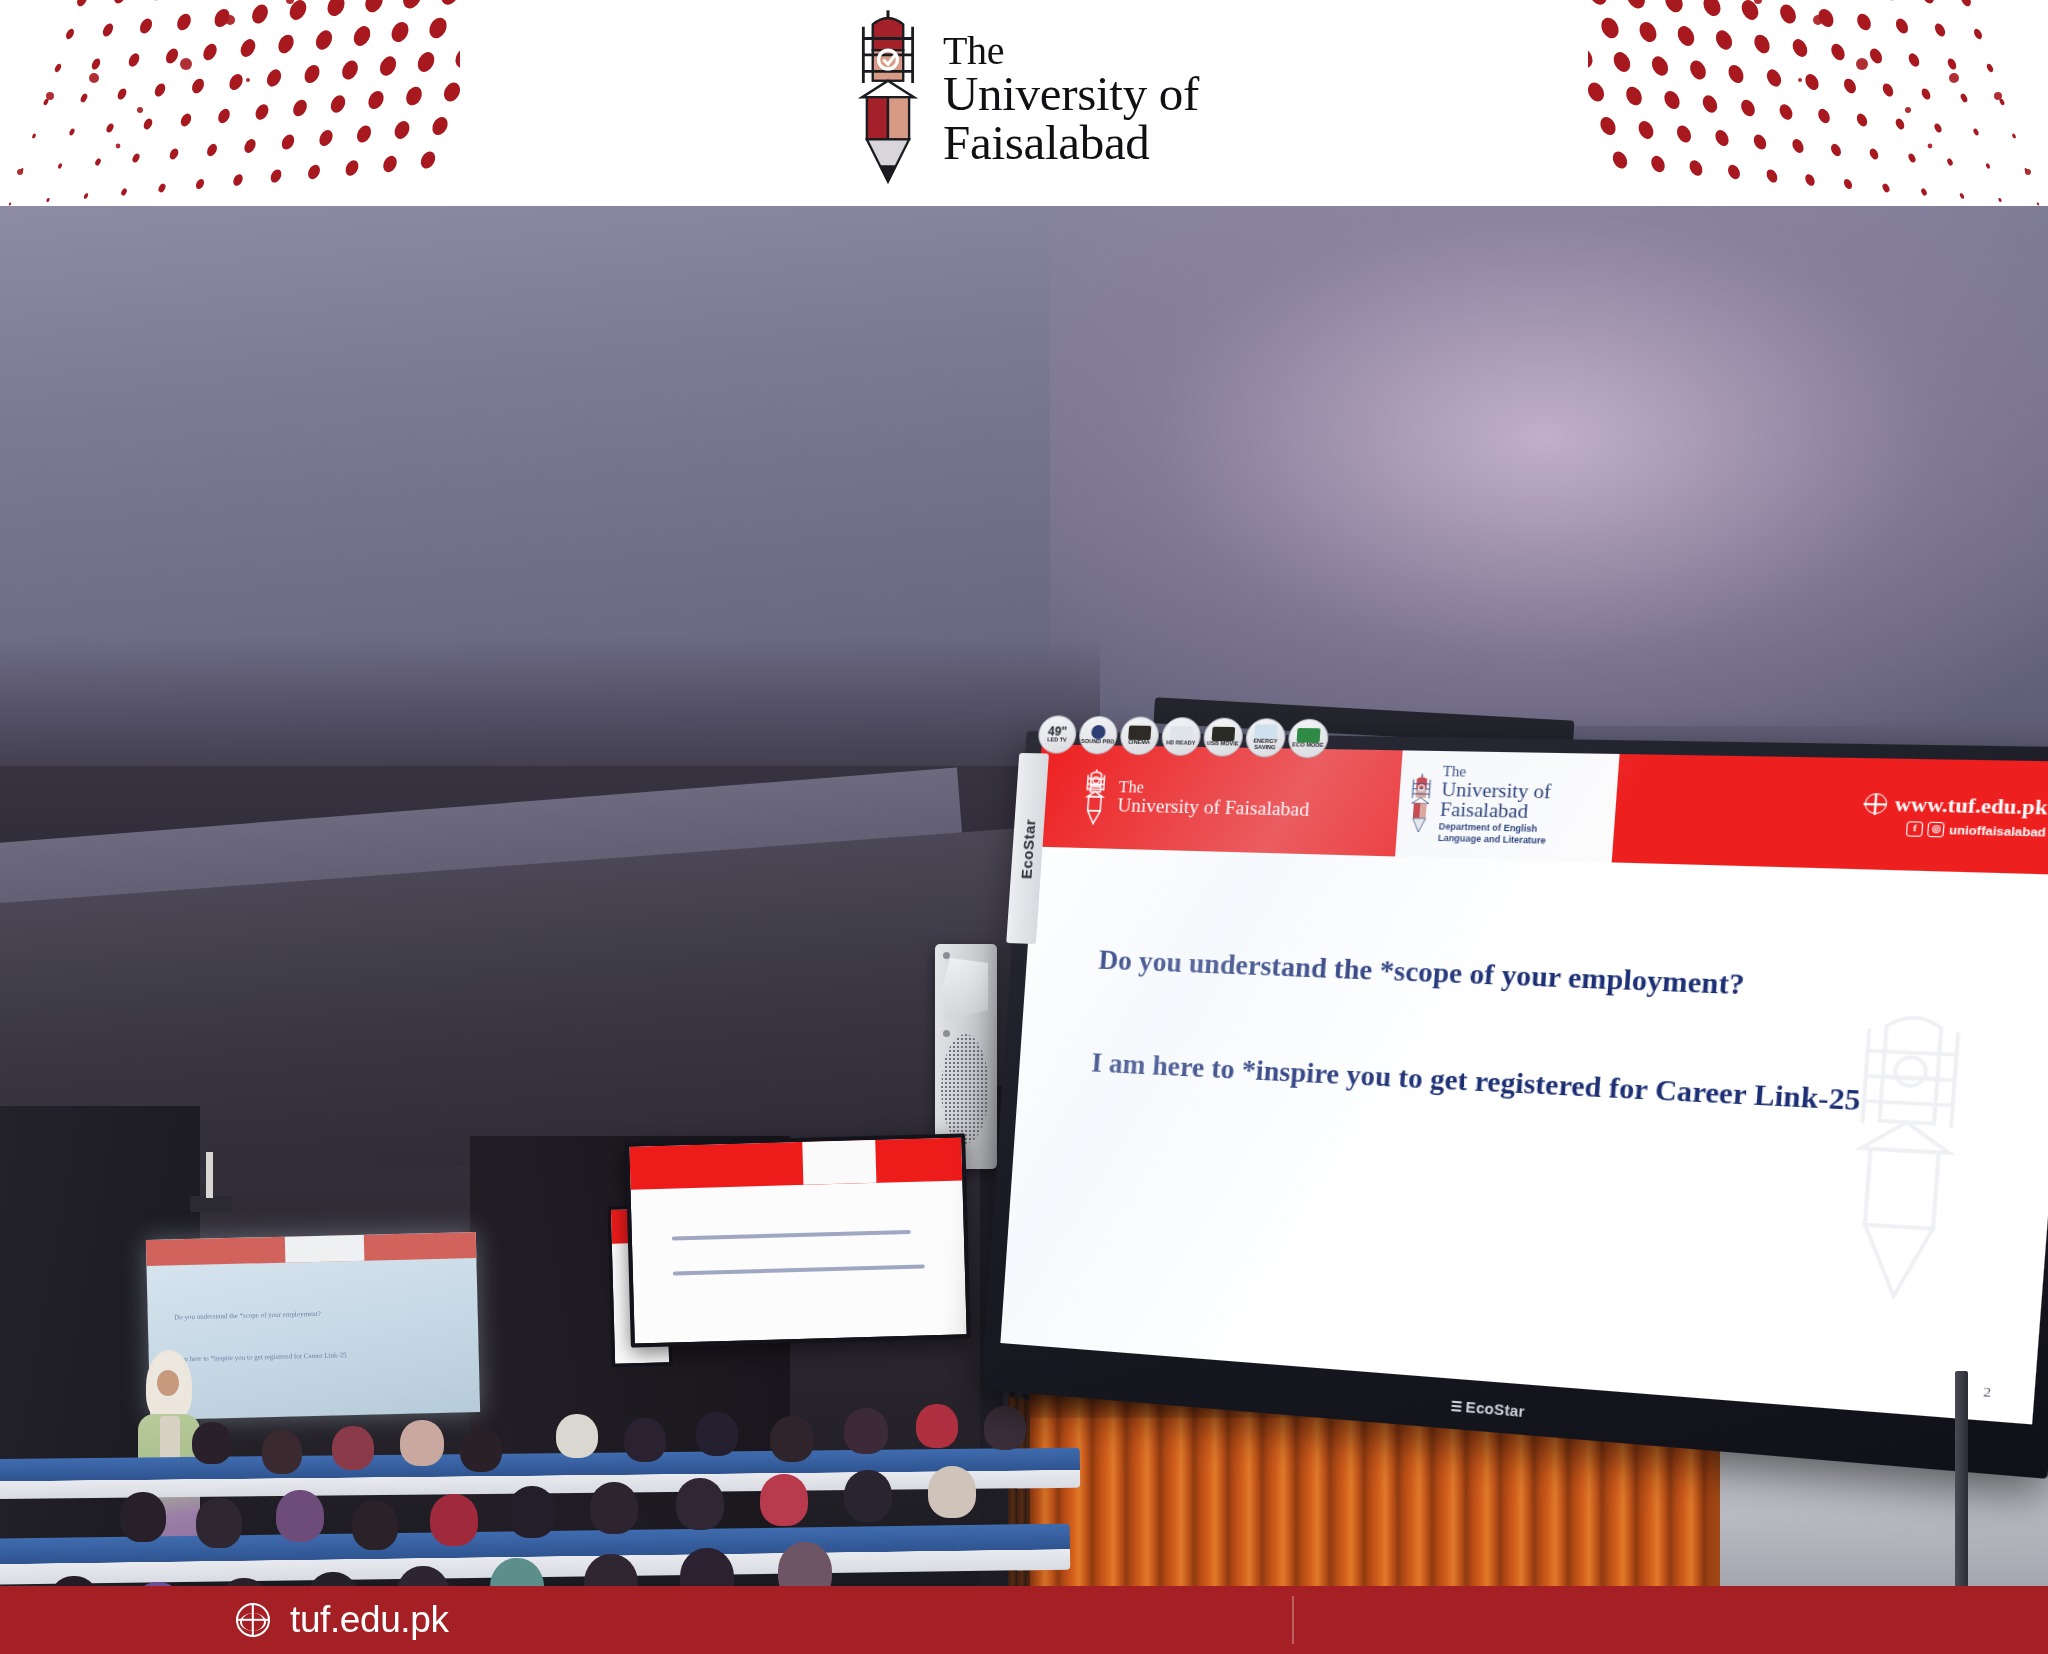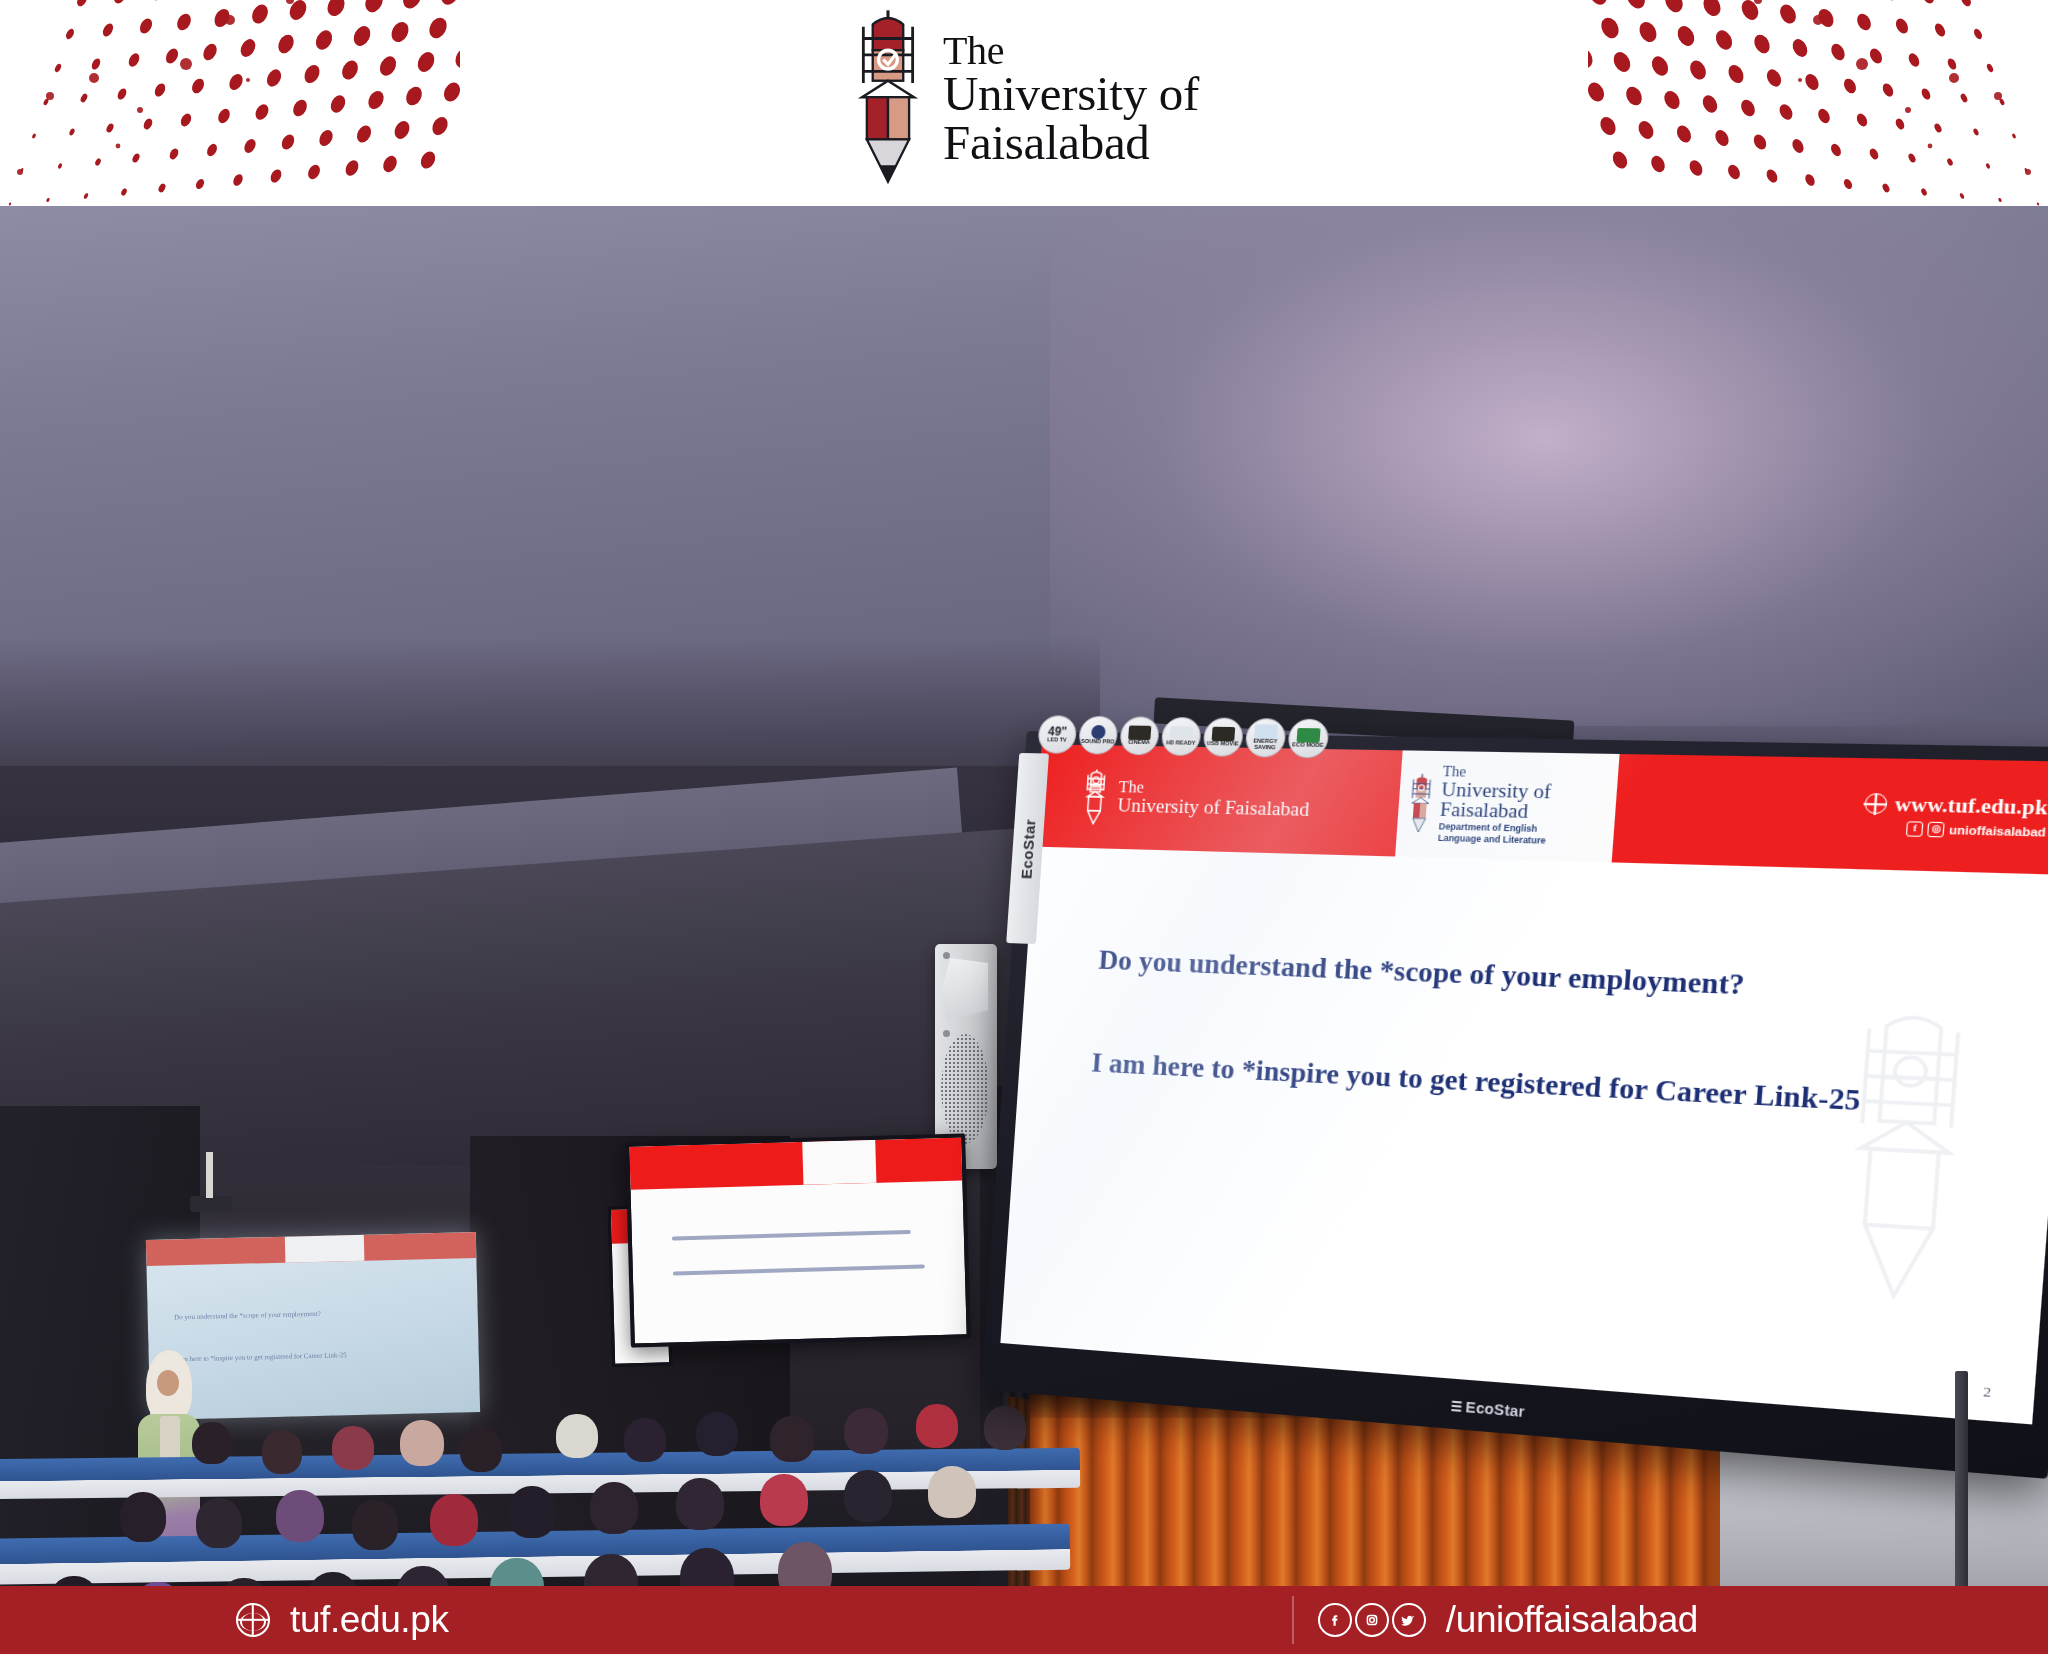--- a/index.html
+++ b/index.html
@@ -887,35 +887,13 @@
 </div>
 
 <div class="footer">
   <div class="f-left">
     <span class="f-globe">
         <i></i>
       </span>
     <span class="f-web">tuf.edu.pk</span>
   </div>
   <div class="f-divider"></div>
-  <div class="f-right">
-    <div class="f-soc">
-      <span class="fs-ic">
-        <svg width="16" height="16" viewBox="0 0 16 16">
-            <path d="M10.2 3.2h-1.6c-1.3 0-2.1.9-2.1 2.2v1.2H5.2v2.1h1.3v5h2.2v-5h1.5l.3-2.1H8.7V5.6c0-.4.2-.6.6-.6h1V3.2z" fill="#fff"></path>
-          </svg>
-      </span>
-      <span class="fs-ic">
-        <svg width="16" height="16" viewBox="0 0 16 16">
-          <rect x="3.4" y="3.4" width="9.2" height="9.2" rx="2.6" fill="none" stroke="#fff" stroke-width="1.5"></rect>
-          <circle cx="8" cy="8" r="2.3" fill="none" stroke="#fff" stroke-width="1.5"></circle>
-          <circle cx="11.1" cy="4.9" r="0.8" fill="#fff"></circle>
-        </svg>
-      </span>
-      <span class="fs-ic">
-        <svg width="17" height="17" viewBox="0 0 17 17">
-            <path d="M14 5.1c-.5.2-1 .4-1.6.4.6-.3 1-.9 1.2-1.6-.6.4-1.2.6-1.9.8a2.6 2.6 0 00-4.5 2.4C4.8 6.9 3.1 6 2 4.5c-.6 1.1-.3 2.6.8 3.3-.4 0-.8-.1-1.1-.3 0 1.1.8 2.1 1.9 2.4-.4.1-.8.1-1.2 0 .3 1 1.2 1.7 2.3 1.7-1 .8-2.4 1.1-3.7.9 1.2.8 2.6 1.2 4 1.2 4.9 0 7.7-4.1 7.5-7.8.5-.4 1-.9 1.5-1.8z" fill="#fff"></path>
-          </svg>
-      </span>
-    </div>
-    <span class="f-handle">/unioffaisalabad</span>
-  </div>
 </div>
 
 </body></html>

